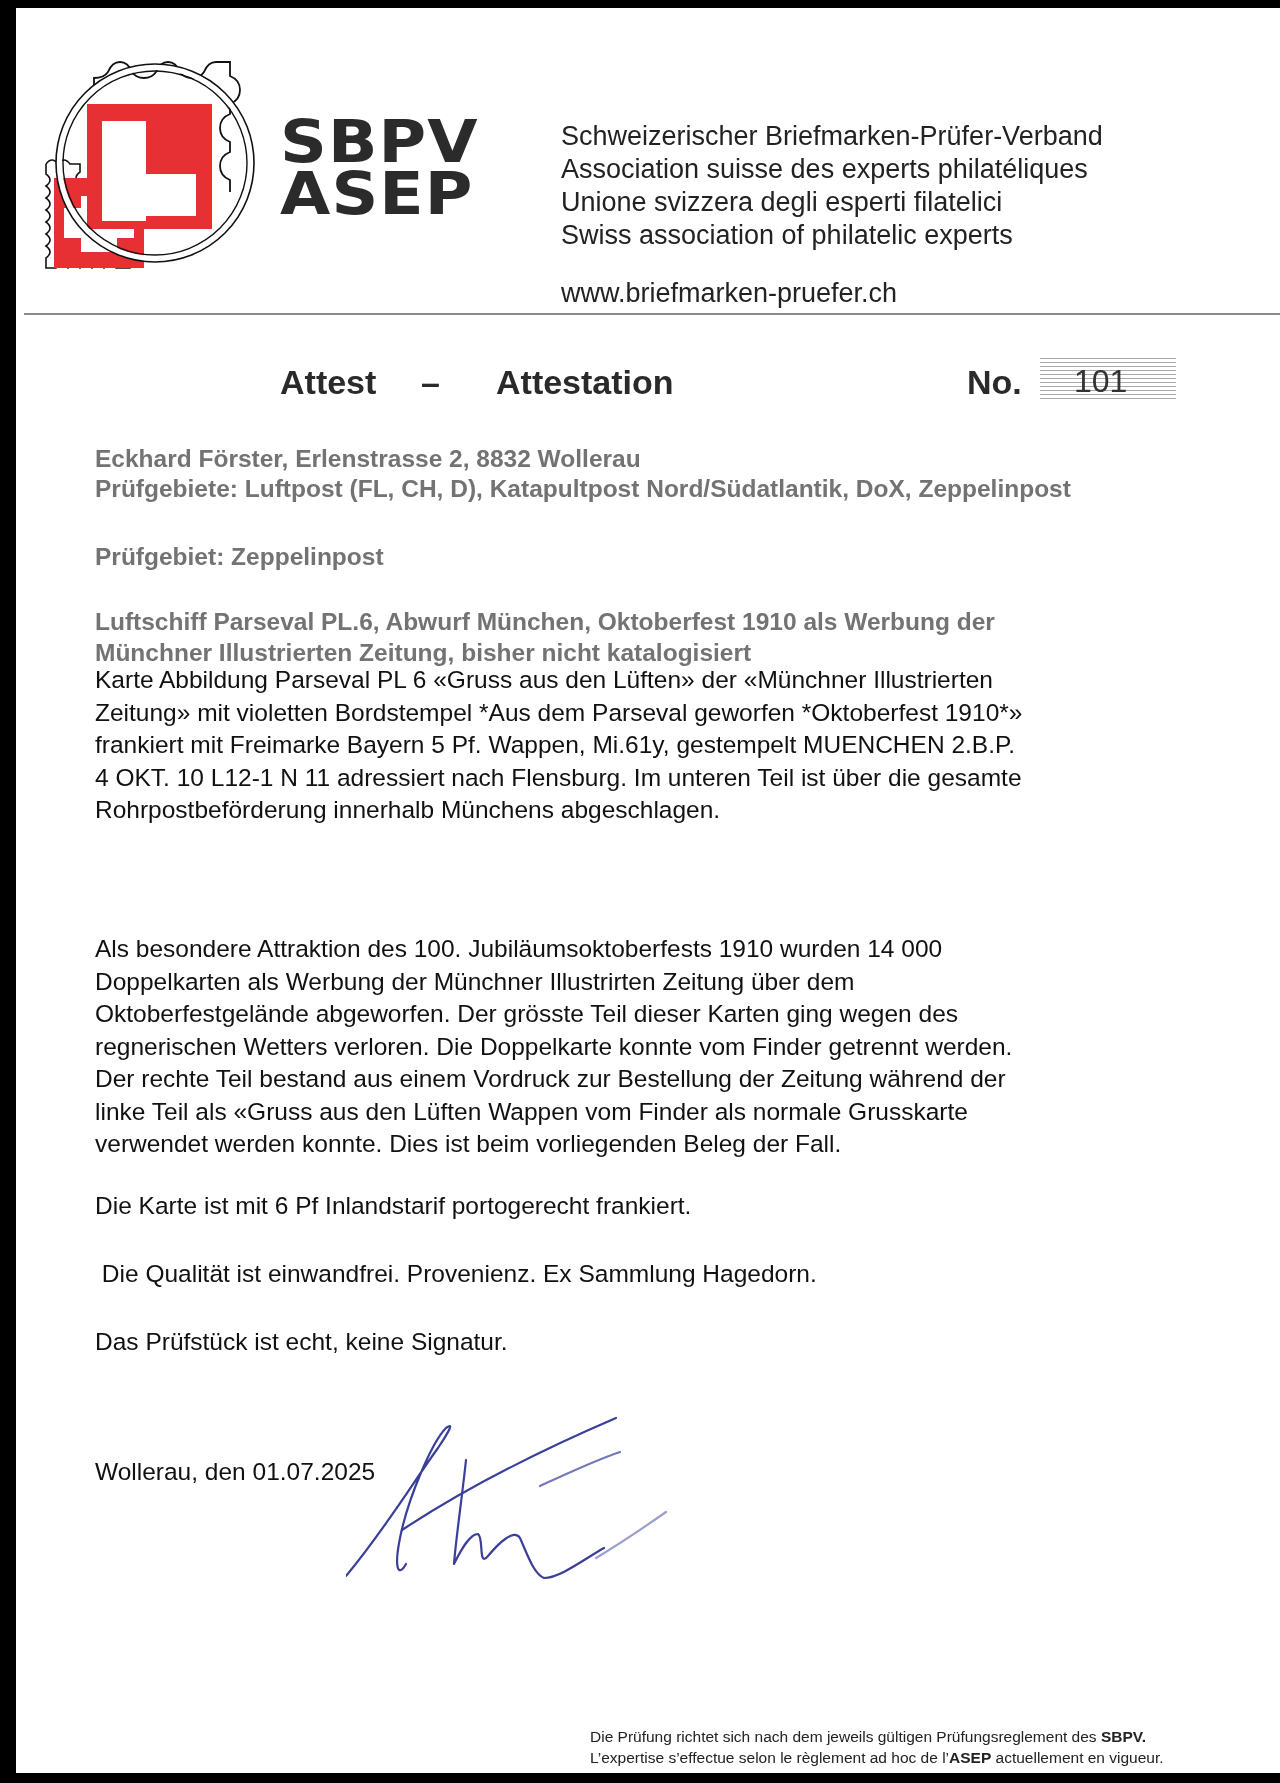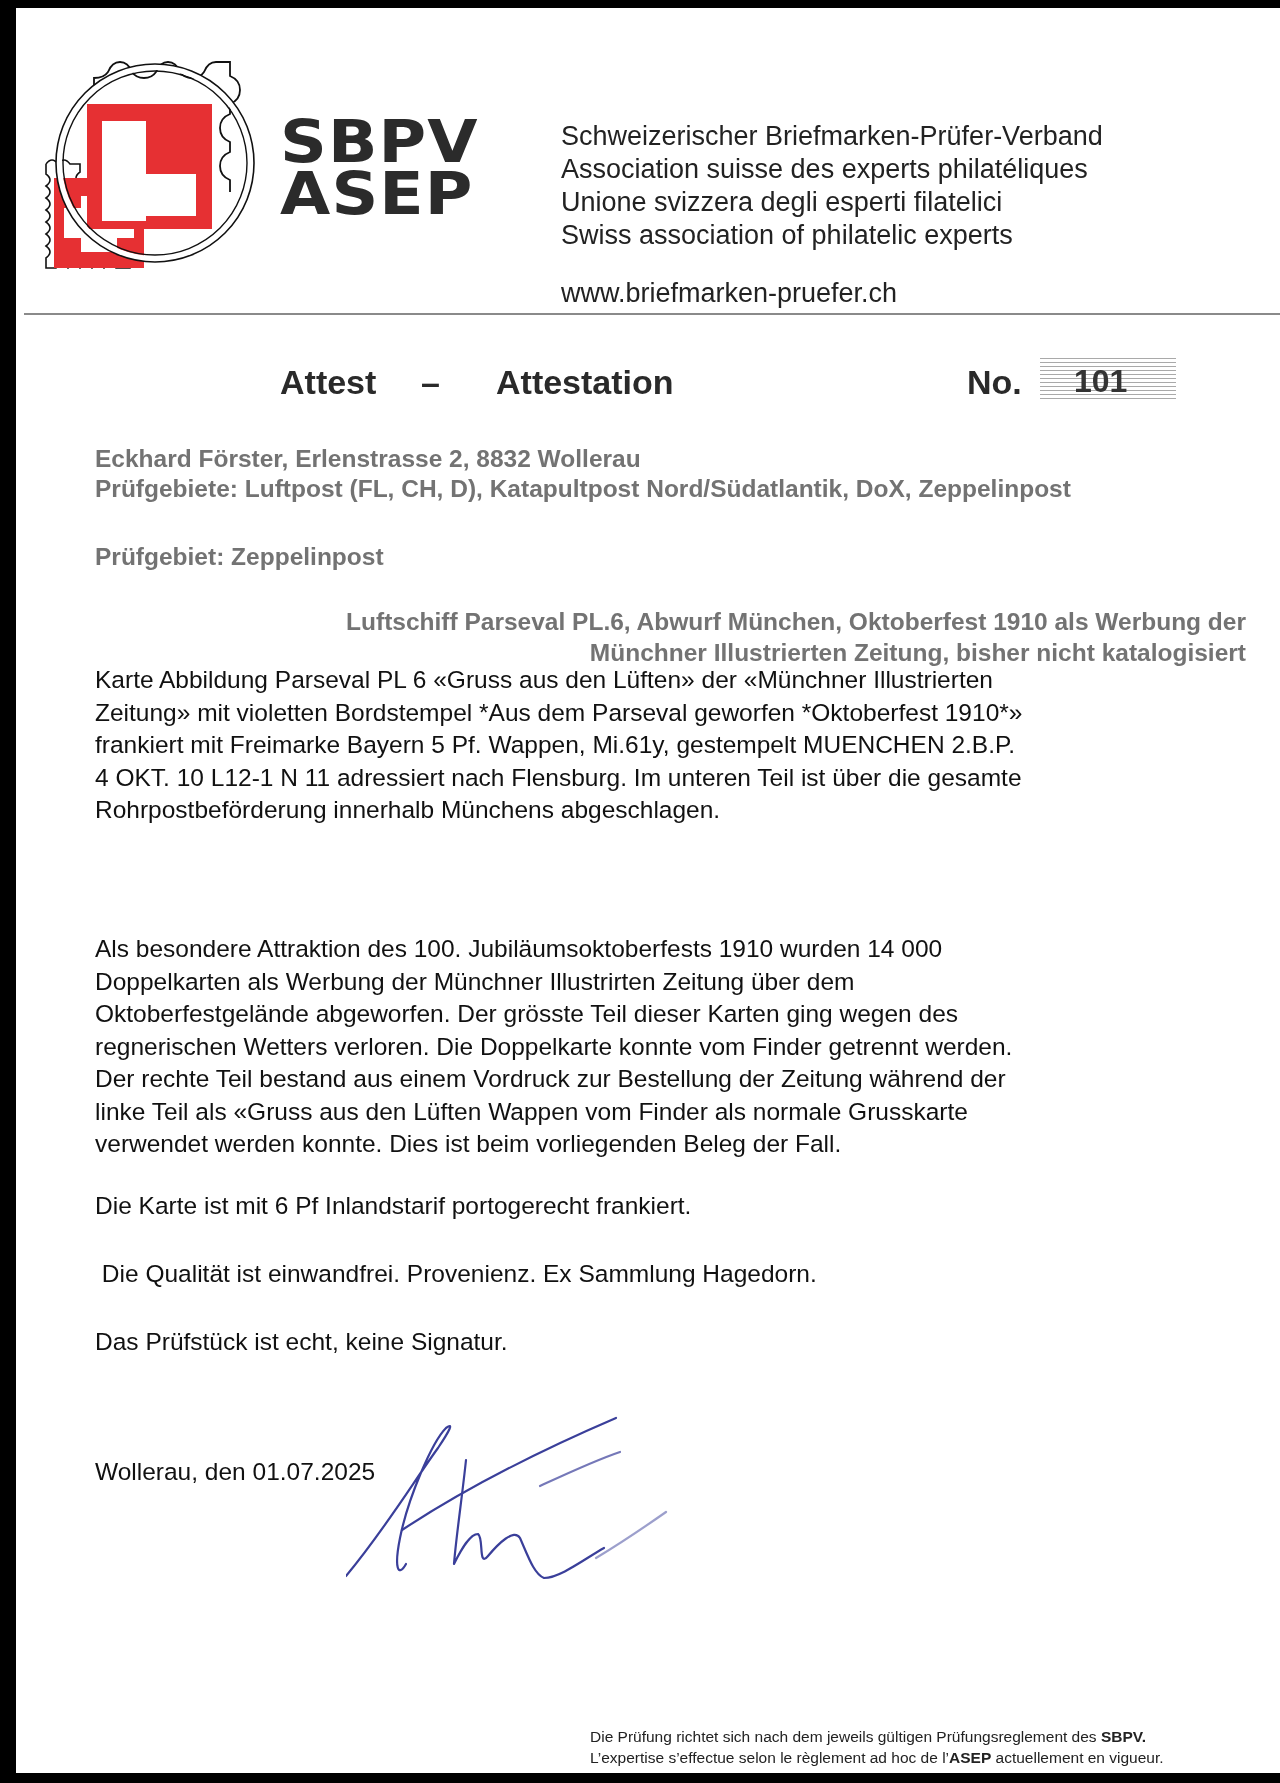--- a/index.html
+++ b/index.html
@@ -48,21 +48,21 @@
     position: absolute; top: 355px; left: 0; right: 0; height: 44px;
     font-weight: bold; font-size: 34px; color: #2a2a2a;
   }
   .title-row span { position: absolute; top: 0; white-space: nowrap; }
   .no-box {
     position: absolute; left: 1024px; top: -8px; width: 136px; height: 44px;
     background: repeating-linear-gradient(to bottom, #fff 0px, #fff 3px, #a9a9a9 3px, #a9a9a9 4px);
   }
   .no-value {
     position: absolute; left: 1058px; top: 2px;
-    font-weight: bold; font-size: 32px; color: #333;
+    font-weight: normal; font-size: 32px; color: #333;
     background: transparent;
   }
   .body-text {
     position: absolute; left: 79px; right: 40px;
     font-size: 24.5px; line-height: 32.5px; color: #111;
   }
   .body-text.bold { font-weight: bold; color: #737373; }
   .body-text div { white-space: nowrap; }
   .sig { position: absolute; left: 330px; top: 1400px; }
   .footer {
@@ -127,21 +127,21 @@
     <span class="no-value">101</span>
   </div>
 
   <div class="body-text bold" style="top:436px; line-height:30px;">
     <div>Eckhard Förster, Erlenstrasse 2, 8832 Wollerau</div>
     <div>Prüfgebiete: Luftpost (FL, CH, D), Katapultpost Nord/Südatlantik, DoX, Zeppelinpost</div>
   </div>
 
   <div class="body-text bold" style="top:533px;">Prüfgebiet: Zeppelinpost</div>
 
-  <div class="body-text bold" style="top:598px; line-height:31px;text-align:right;">
+  <div class="body-text bold" style="top:598px; line-height:31px;">
     <div>Luftschiff Parseval PL.6, Abwurf München, Oktoberfest 1910 als Werbung der</div>
     <div>Münchner Illustrierten Zeitung, bisher nicht katalogisiert</div>
   </div>
 
   <div class="body-text" style="top:656px;">
     <div>Karte Abbildung Parseval PL 6 «Gruss aus den Lüften» der «Münchner Illustrierten</div>
     <div>Zeitung» mit violetten Bordstempel *Aus dem Parseval geworfen *Oktoberfest 1910*»</div>
     <div>frankiert mit Freimarke Bayern 5 Pf. Wappen, Mi.61y, gestempelt  MUENCHEN 2.B.P.</div>
     <div>4 OKT. 10  L12-1 N 11 adressiert nach Flensburg. Im unteren Teil ist über die gesamte</div>
     <div>Rohrpostbeförderung innerhalb Münchens abgeschlagen.</div>

